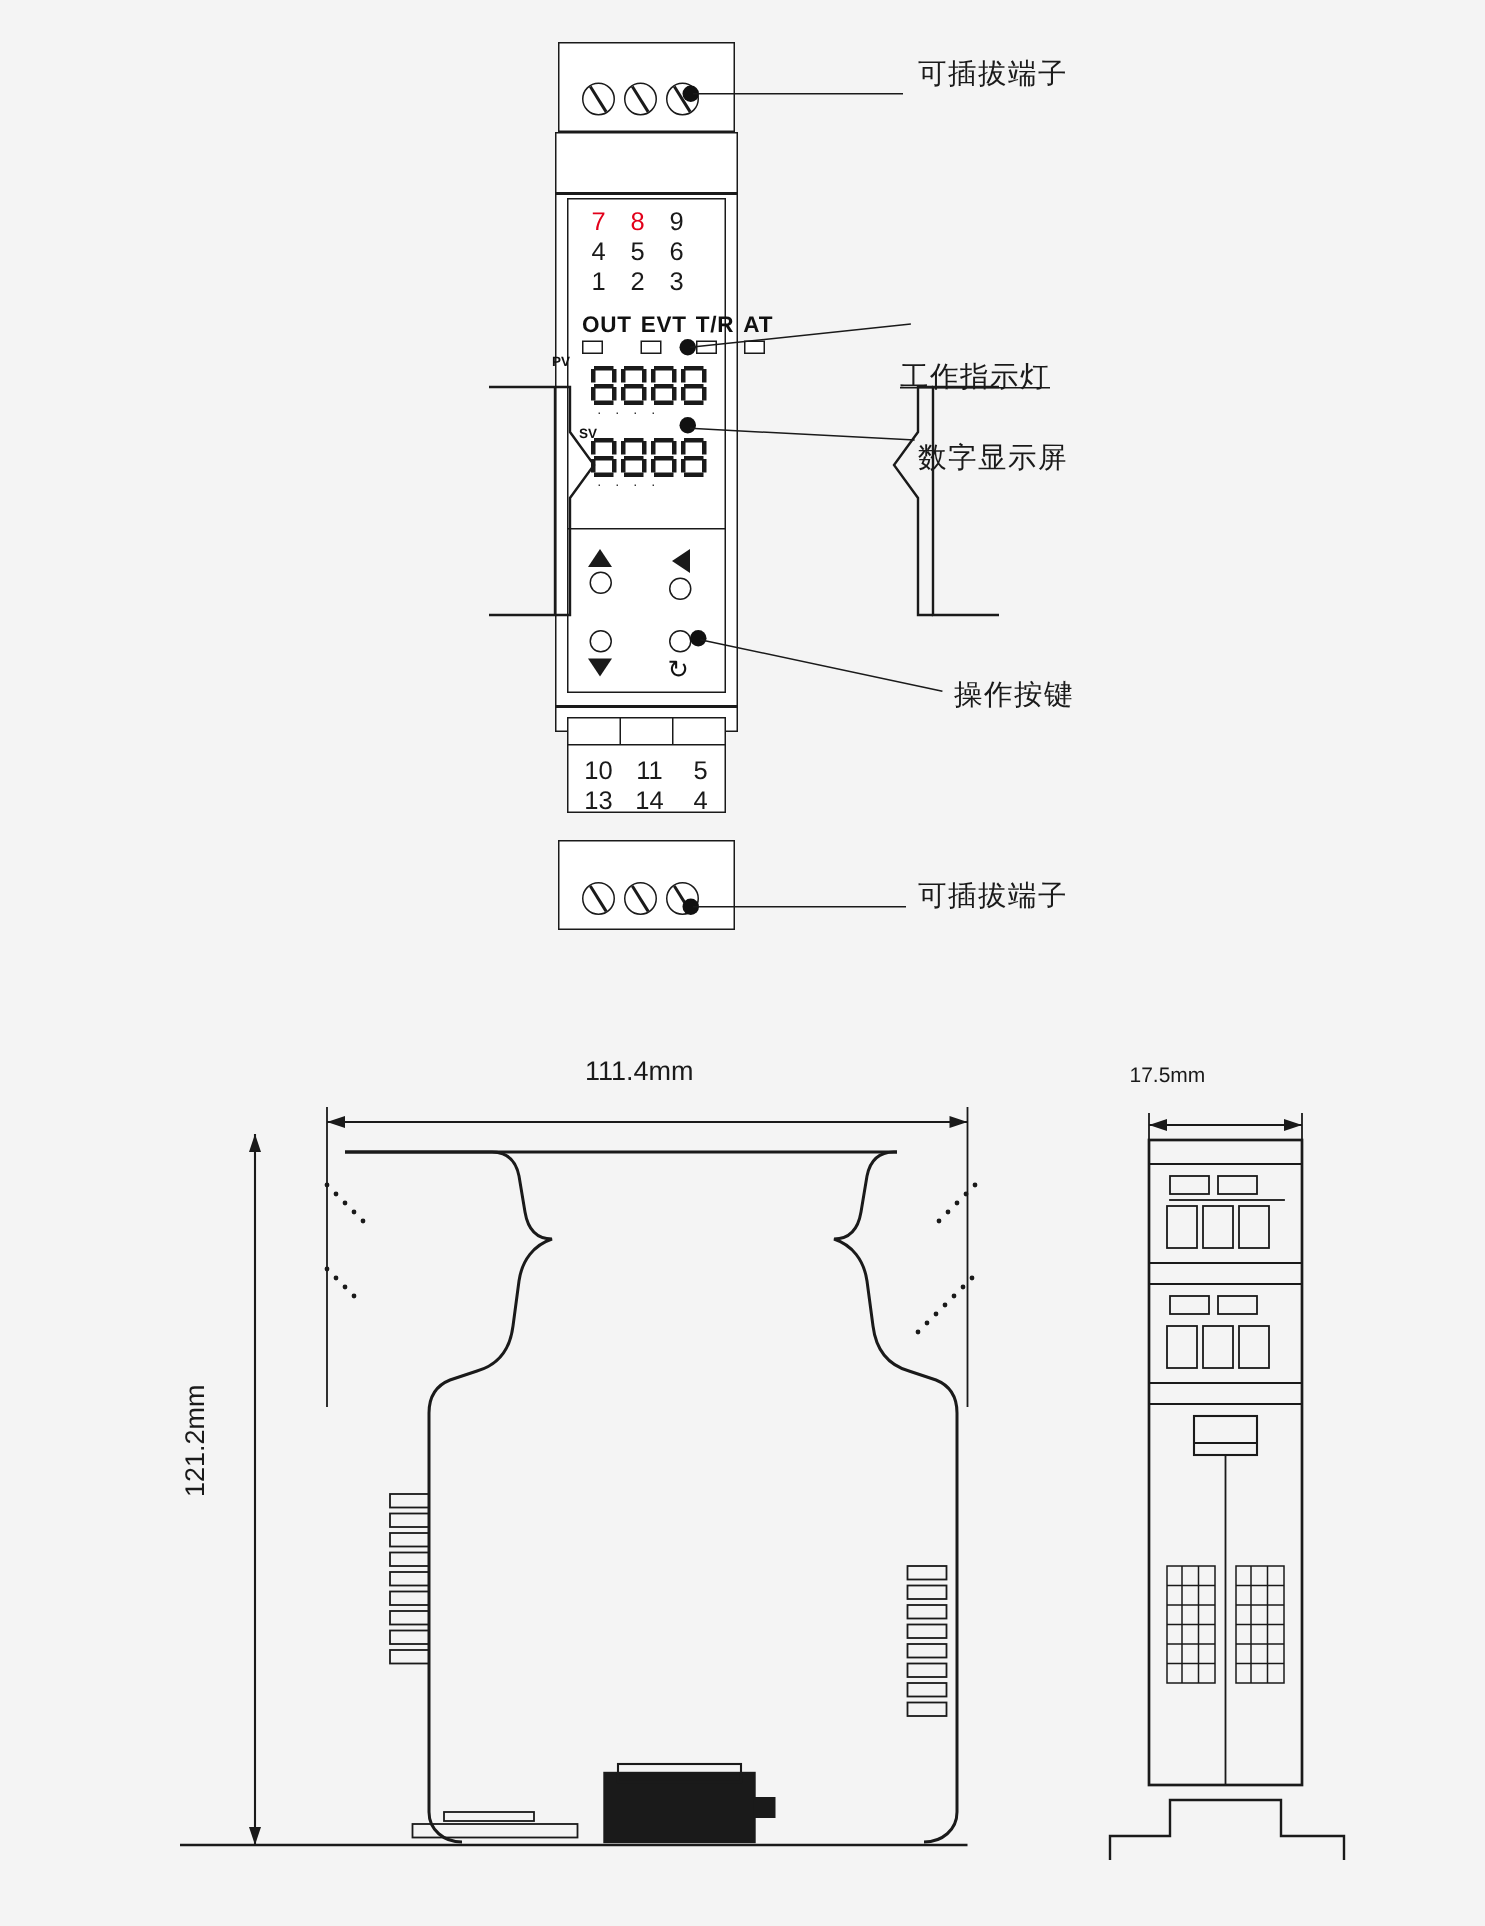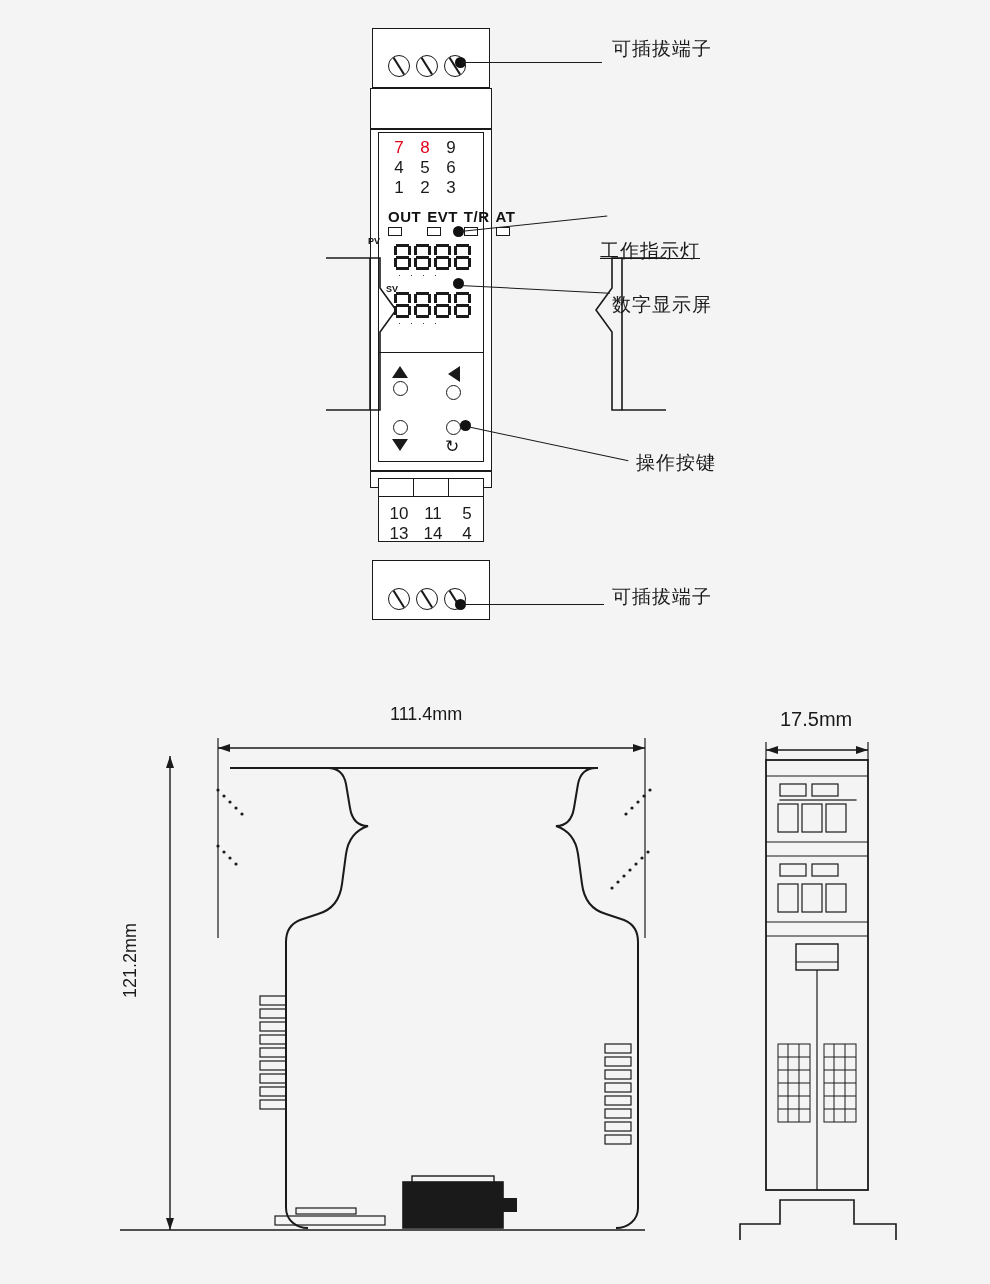--- a/index.html
+++ b/index.html
@@ -430,16 +430,16 @@
         <line x1="104" y1="357" x2="136" y2="357"></line>
           <line x1="104" y1="370" x2="136" y2="370"></line>
         <line x1="104" y1="383" x2="136" y2="383"></line>
           <line x1="104" y1="396" x2="136" y2="396"></line>
         <line x1="104" y1="409" x2="136" y2="409"></line>
       </g>
 
       <path d="M20 540 L20 524 L60 524 L60 500 L134 500 L134 524 L176 524 L176 540" fill="none" stroke="#1a1a1a" stroke-width="1.6"></path>
     </svg>
 
-    <div class="abs dim-label" style="left:60px;top:8px;font-size:20px;">17.5mm</div>
+    <div class="abs dim-label" style="left:33px;top:8px;font-size:14px;">17.5mm</div>
   </div>
 
 </div>
 
 </body></html>

